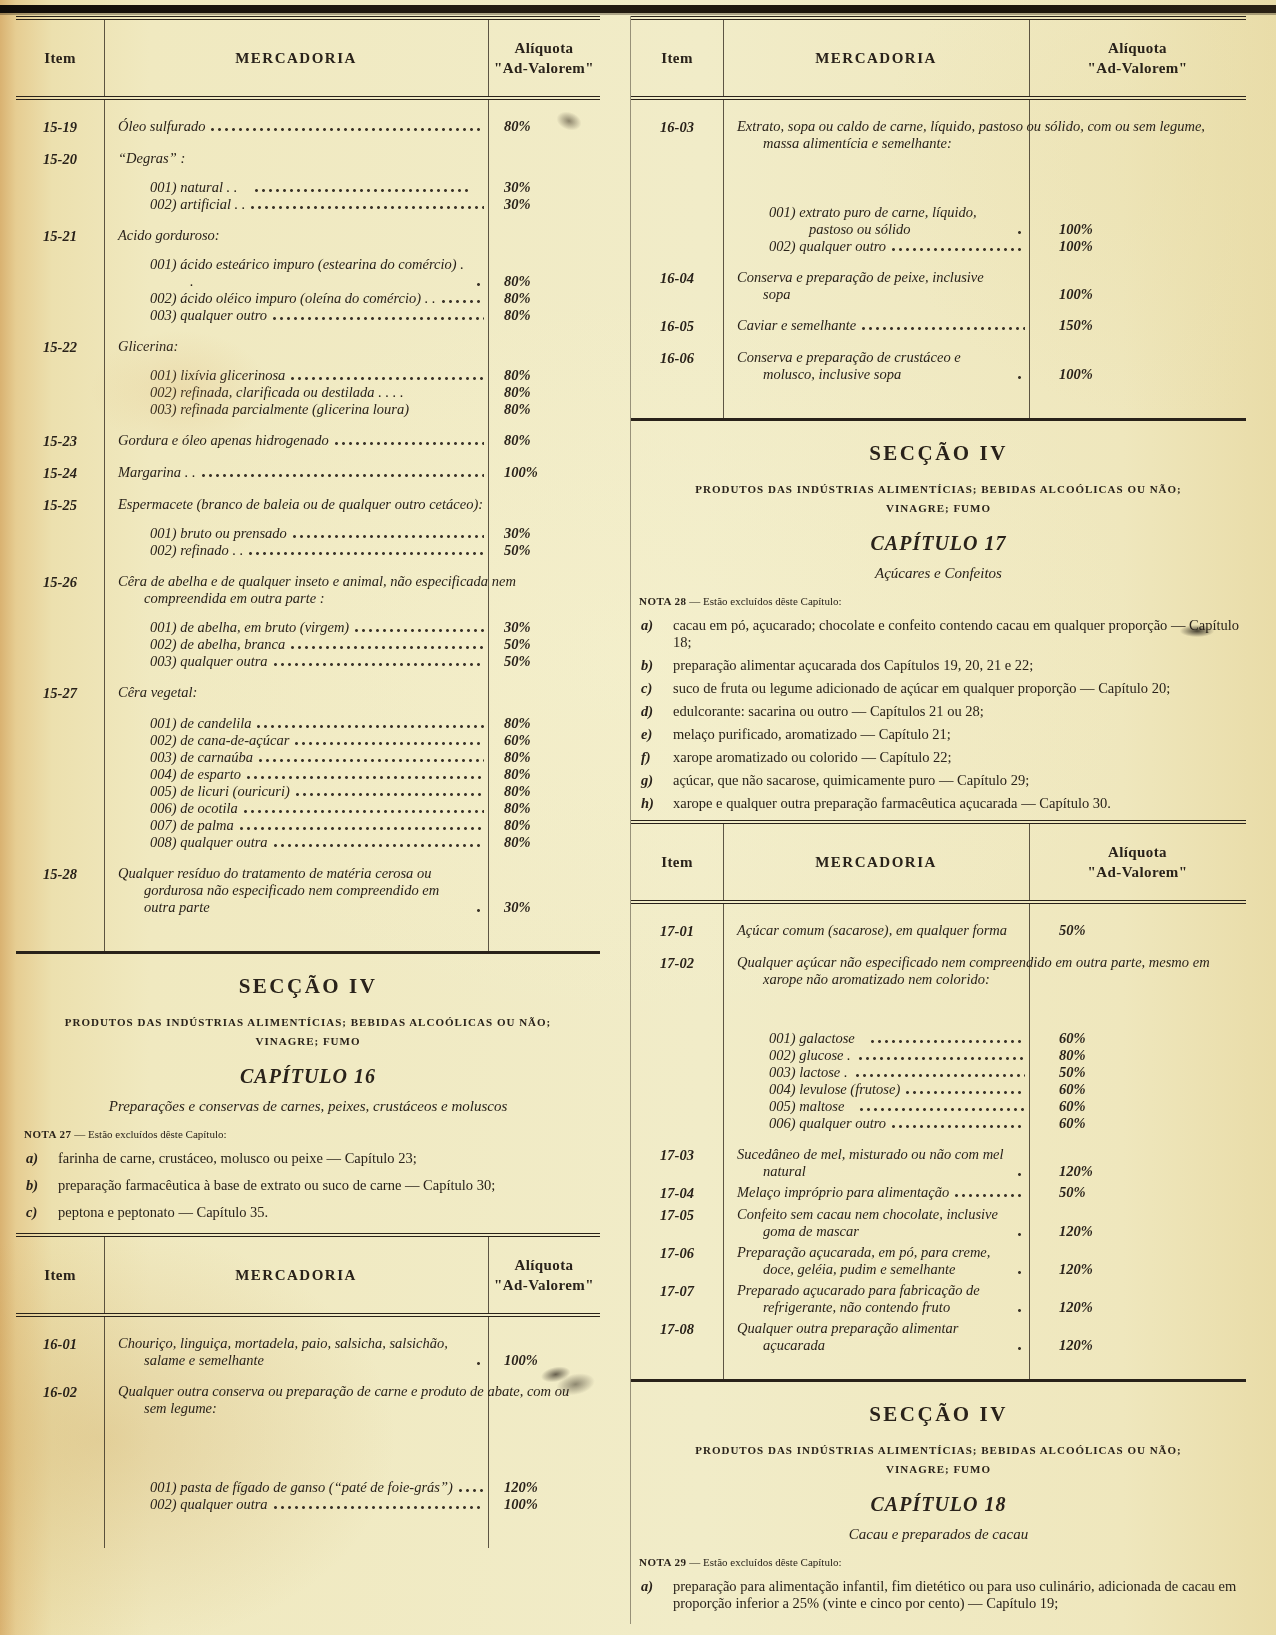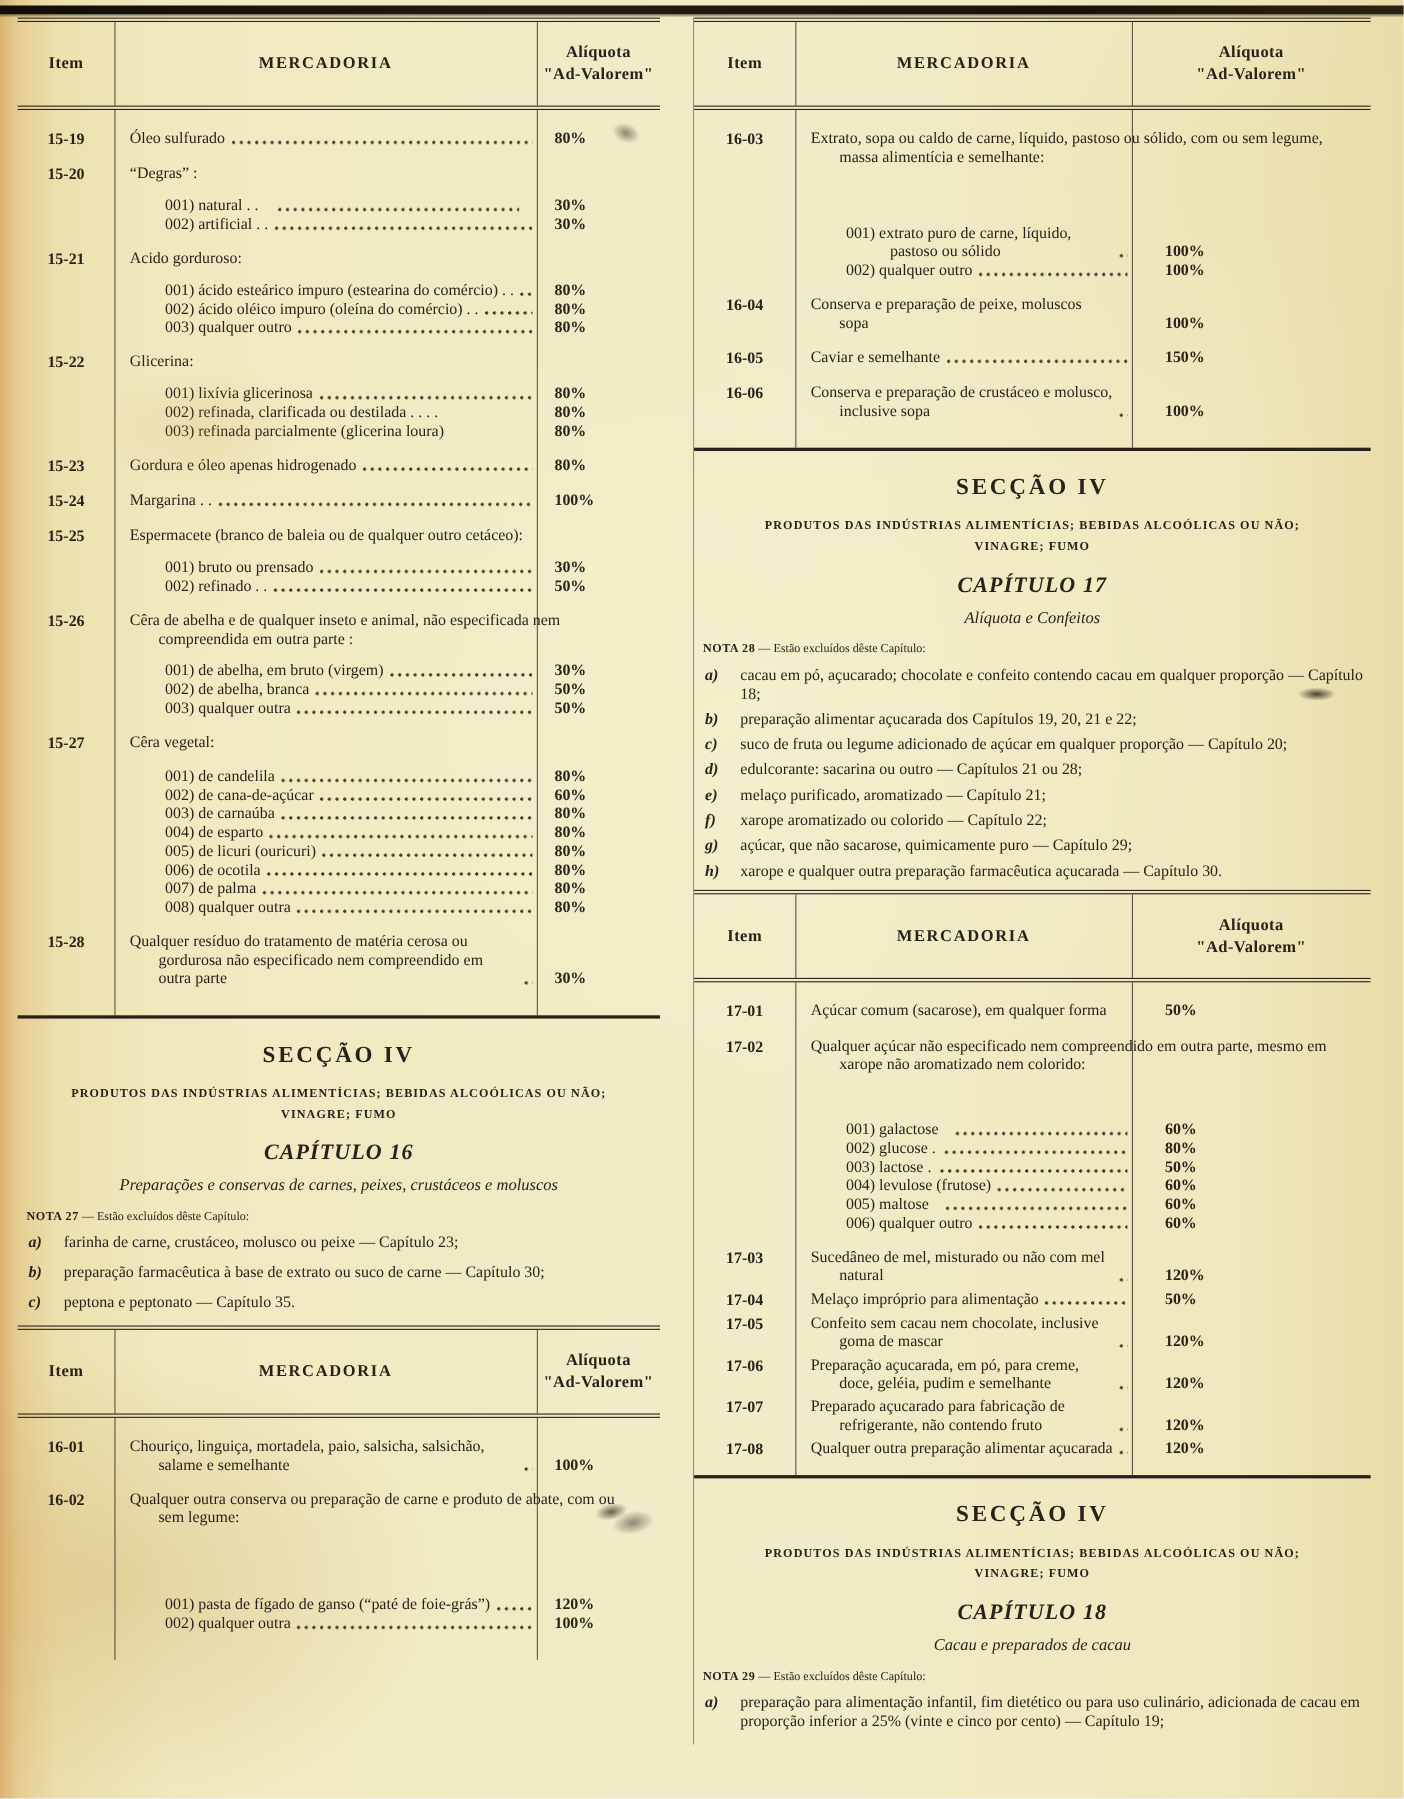--- a/index.html
+++ b/index.html
@@ -19,21 +19,21 @@
   .col{position:absolute;top:16px;}
   #col0{left:16px;width:584px;}
   #col1{left:630px;width:615px;border-left:1px solid rgba(43,35,24,.45);}
   
   .table{border-top:4px double #29221a;border-bottom:3px solid #29221a;}
   .table.open{border-bottom:none;}
   .thead{position:relative;height:76px;display:flex;align-items:center;border-bottom:4px double #29221a;}
   .th{font-weight:700;font-size:15px;text-align:center;letter-spacing:.4px;}
   .th-merc{flex:1;letter-spacing:1.5px;}
   .th-rate span{display:block;margin:3px 0;}
-  .tbody{position:relative;padding:18px 0 10px 0;}
+  .tbody{position:relative;padding:18px 0 21px 0;font-style:italic;}
   .vl{position:absolute;top:0;bottom:0;width:1px;background:rgba(43,35,24,.75);}
   .t-l .th-item,.t-l .c-item{flex:0 0 88px;}
   .t-r .th-item,.t-r .c-item{flex:0 0 92px;}
   .t-l .th-rate,.t-l .rate{flex:0 0 112px;}
   .t-r .th-rate{flex:0 0 217px;}
   .t-r .rate{flex:0 0 217px;padding-left:30px;box-sizing:border-box;}
   .t-l .vl1{left:88px;} .t-l .vl2{left:472px;}
   .t-r .vl1{left:92px;} .t-r .vl2{left:398px;}
   .row{display:flex;margin-bottom:14px;}
   .row.tight{margin-bottom:4px;justify-content:space-between;}
@@ -385,21 +385,21 @@
               <div class="etext">002) qualquer outro</div>
               <div class="leader dots"></div>
               <div class="rate">100%</div>
             </div>
           </div>
         </div>
         <div class="row">
           <div class="c-item">16-04</div>
           <div class="c-body">
             <div class="entry">
-              <div class="etext">Conserva e preparação de peixe, moluscos sopa</div>
+              <div class="etext">Conserva e preparação de peixe, inclusive sopa</div>
               <div class="leader"></div>
               <div class="rate">100%</div>
             </div>
           </div>
         </div>
         <div class="row">
           <div class="c-item">16-05</div>
           <div class="c-body">
             <div class="entry">
               <div class="etext">Caviar e semelhante</div>
@@ -418,21 +418,21 @@
             </div>
           </div>
         </div>
       </div>
     </div>
     <div class="section">
       <div class="sec-title">SECÇÃO IV</div>
       <div class="sec-caps">PRODUTOS DAS INDÚSTRIAS ALIMENTÍCIAS; BEBIDAS ALCOÓLICAS OU NÃO;</div>
       <div class="sec-caps">VINAGRE; FUMO</div>
       <div class="sec-chapter">CAPÍTULO 17</div>
-      <div class="sec-sub">Alíquota e Confeitos</div>
+      <div class="sec-sub">Açúcares e Confeitos</div>
       <div class="nota"><b>NOTA 28</b> <span>— Estão excluídos dêste Capítulo:</span></div>
       <div class="note-item">
         <div class="note-label">a)</div>
         <div class="note-text">cacau em pó, açucarado; chocolate e confeito contendo cacau em qualquer proporção — Capítulo 18;</div>
       </div>
       <div class="note-item">
         <div class="note-label">b)</div>
         <div class="note-text">preparação alimentar açucarada dos Capítulos 19, 20, 21 e 22;</div>
       </div>
       <div class="note-item">

